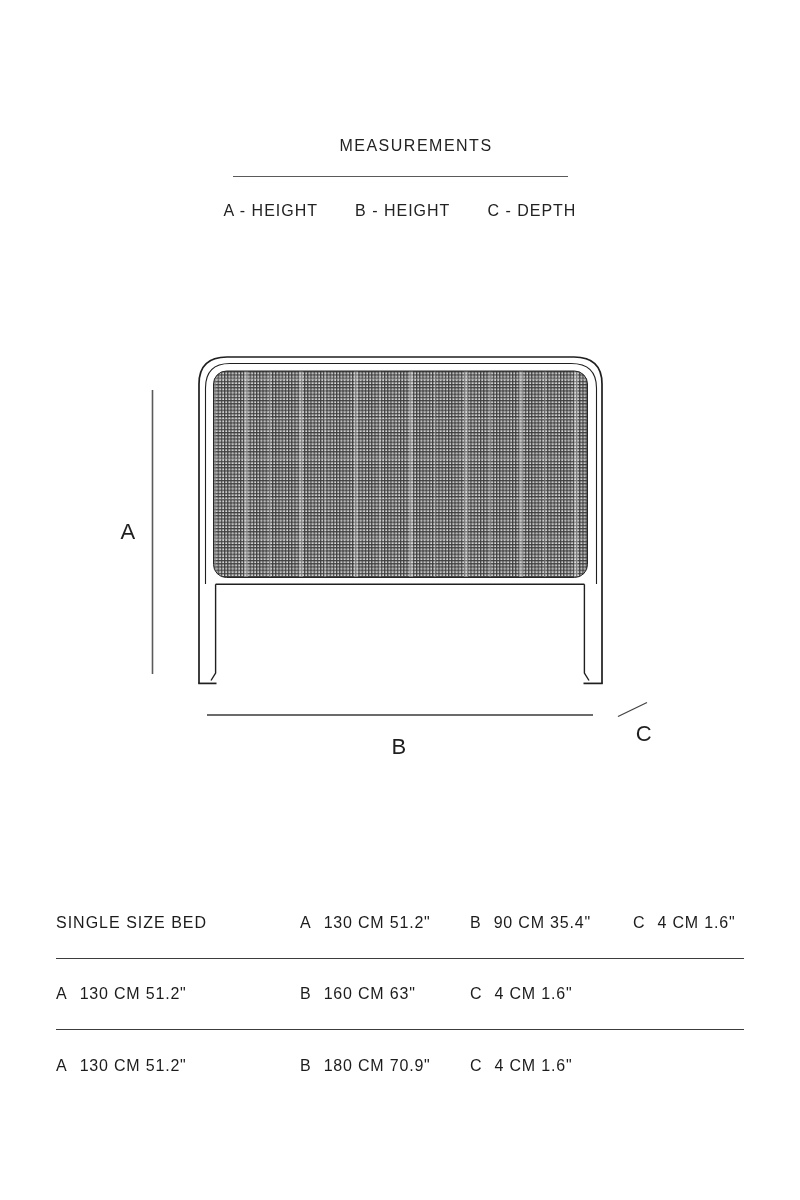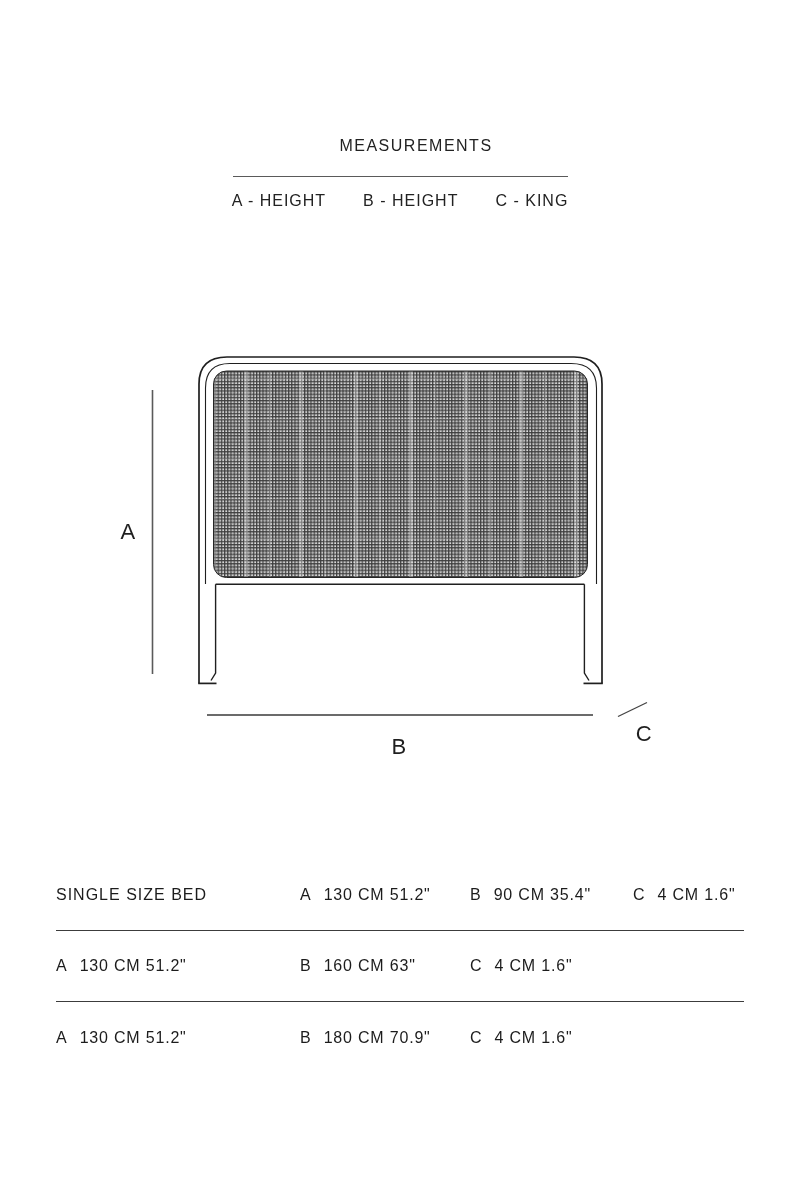--- a/index.html
+++ b/index.html
@@ -30,21 +30,21 @@
   .title-rule {
     position: absolute;
     top: 176px;
     left: 233px;
     width: 335px;
     height: 0;
     border-top: 1px solid #5a5a5a;
   }
   .legend {
     position: absolute;
-    top: 192px;
+    top: 202px;
     left: 0;
     width: 100%;
     display: flex;
     justify-content: center;
     gap: 37px;
     font-size: 16px;
     letter-spacing: 1px;
     color: #222222;
   }
 
@@ -60,21 +60,21 @@
     font-family: "Liberation Sans", sans-serif;
     font-size: 22px;
     fill: #1f1f1f;
     letter-spacing: 0.5px;
   }
 
   
   .size-table {
     position: absolute;
     left: 56px;
-    top: 860px;
+    top: 888px;
     width: 688px;
   }
   .size-row {
     display: grid;
     grid-template-columns: 244px 170px 163px 1fr;
     align-items: center;
     height: 71px;
   }
   .size-row.with-divider { border-bottom: 1px solid #3c3c3c; }
   .bed-name {
@@ -97,21 +97,21 @@
 </head>
 <body>
 
 <div class="page">
 
   <div class="title">MEASUREMENTS</div>
   <div class="title-rule"></div>
   <div class="legend">
     <span>A - HEIGHT</span>
     <span>B - HEIGHT</span>
-    <span>C - KING</span>
+    <span>C - DEPTH</span>
   </div>
 
   <svg class="diagram-svg" viewBox="0 0 800 1200" xmlns="http://www.w3.org/2000/svg" aria-hidden="true">
     <defs>
       <pattern id="weave" width="3.2" height="3.2" patternUnits="userSpaceOnUse">
         <rect width="3.2" height="3.2" fill="#f2f2f2"></rect>
         <rect width="3.2" height="1.25" fill="#3d3d3d"></rect>
         <rect width="1.25" height="3.2" fill="#3d3d3d"></rect>
         <rect x="1.7" y="1.7" width="1" height="1" fill="#8a8a8a"></rect>
       </pattern>

